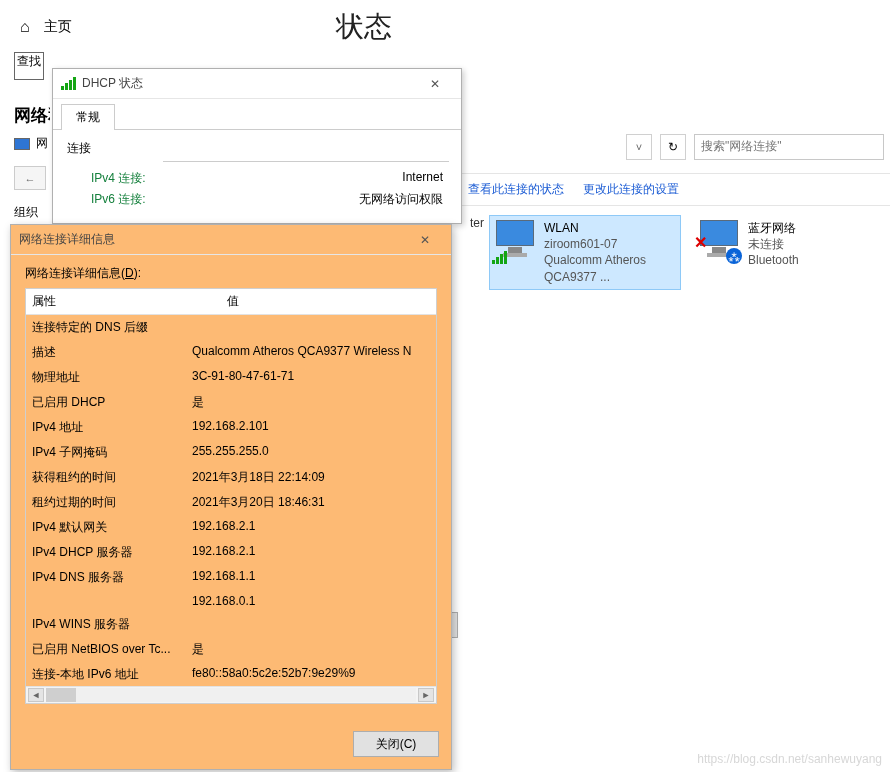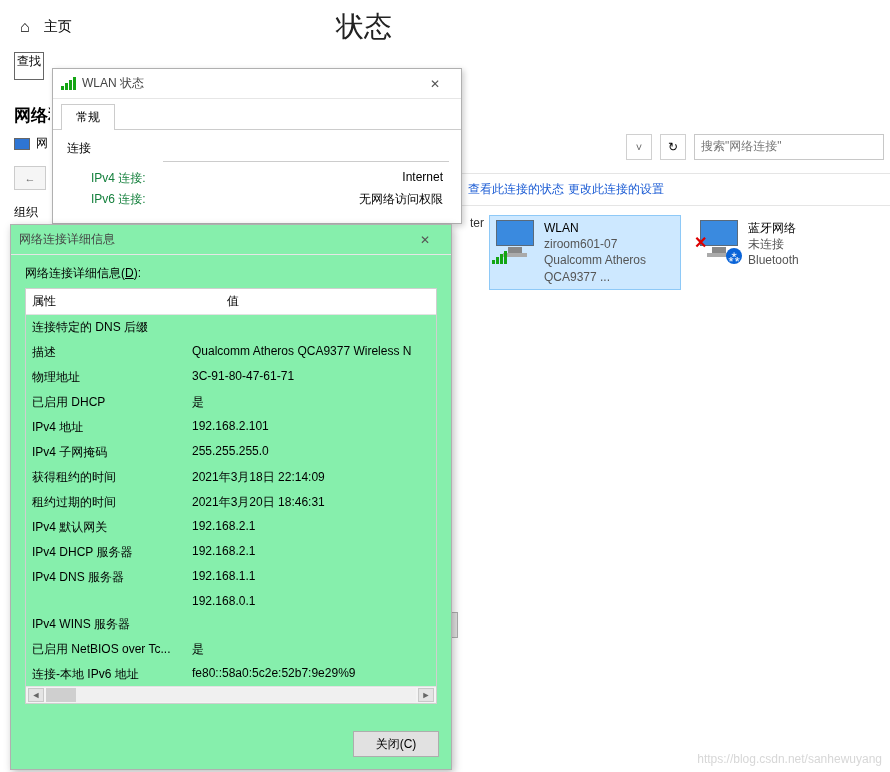--- a/index.html
+++ b/index.html
@@ -55,21 +55,21 @@
       border-bottom: 1px solid #e5e5e5;
     }
     .tb-spacer { flex: 1; }
     .tb-btn { width: 26px; height: 26px; border: 1px solid #d0d0d0; display:flex;
       align-items:center; justify-content:center; background:#fff; }
     .explorer-search {
       width: 190px; height: 26px; border: 1px solid #c8c8c8; display:flex;
       align-items:center; padding:0 6px; color:#777;
     }
     .explorer-cmdbar {
-      height: 32px; display:flex; align-items:center; gap: 4px; padding: 0 18px;
+      height: 32px; display:flex; align-items:center; gap: 19px; padding: 0 18px;
       border-bottom: 1px solid #e5e5e5;
     }
     .blue-link { color:#1a5bd4; }
     .adapter-row { display:flex; gap: 14px; padding: 10px 6px 0 40px; }
     .adapter {
       display:flex; gap: 8px; padding: 4px; width: 200px;
     }
     .adapter.selected { background:#cde8ff; outline:1px solid #8ec9f7; }
     .adapter-icon {
       width: 42px; height: 42px; position: relative; flex-shrink:0;
@@ -111,21 +111,21 @@
       position:relative; top:1px;font-family:Liberation Mono, monospace; }
     .group-title { margin: 10px 0 4px 14px; }
     .group-divider { margin: 0 12px 6px 110px; border-top:1px solid #ccc; }
     .kv { display:flex; justify-content:space-between; padding: 2px 18px 2px 38px; }
     .kv .k { color:#15803d; }
     .kv .v { color:#000; }
 
     
     .details {
       position:absolute; left:10px; top:224px; width:442px; height:546px;
-      background:#86efac; border:1px solid #b0b0b0; box-shadow: 2px 3px 8px rgba(0,0,0,.25);
+      background:#fdba74; border:1px solid #b0b0b0; box-shadow: 2px 3px 8px rgba(0,0,0,.25);
       display:flex; flex-direction:column;
     }
     .details .body { padding: 10px 14px 6px 14px; flex:1; display:flex; flex-direction:column; }
     .details-label { margin-bottom:6px; }
     .u { text-decoration: underline; }
     .grid {
       border:1px solid #cfcfcf; height: 416px; position:relative;
       display:flex; flex-direction:column;
     }
     .grid-head, .grid tr { display:flex;gap:35px; }
@@ -234,21 +234,21 @@
 </div>
 
 <div class="wlan-status">
   <div class="dlg-title">
     <div class="sig-mini">
       <span style="height:4px"></span>
         <span style="height:7px"></span>
         <span style="height:10px"></span>
         <span style="height:13px"></span>
     </div>
-    <span>WLAN 状态</span>
+    <span>DHCP 状态</span>
     <div class="dlg-close">
         <span>✕</span>
       </div>
   </div>
   <div class="tabstrip">
     <div class="tab">常规</div>
   </div>
   <div class="group-title">连接</div>
   <div class="group-divider"></div>
   <div class="kv">

